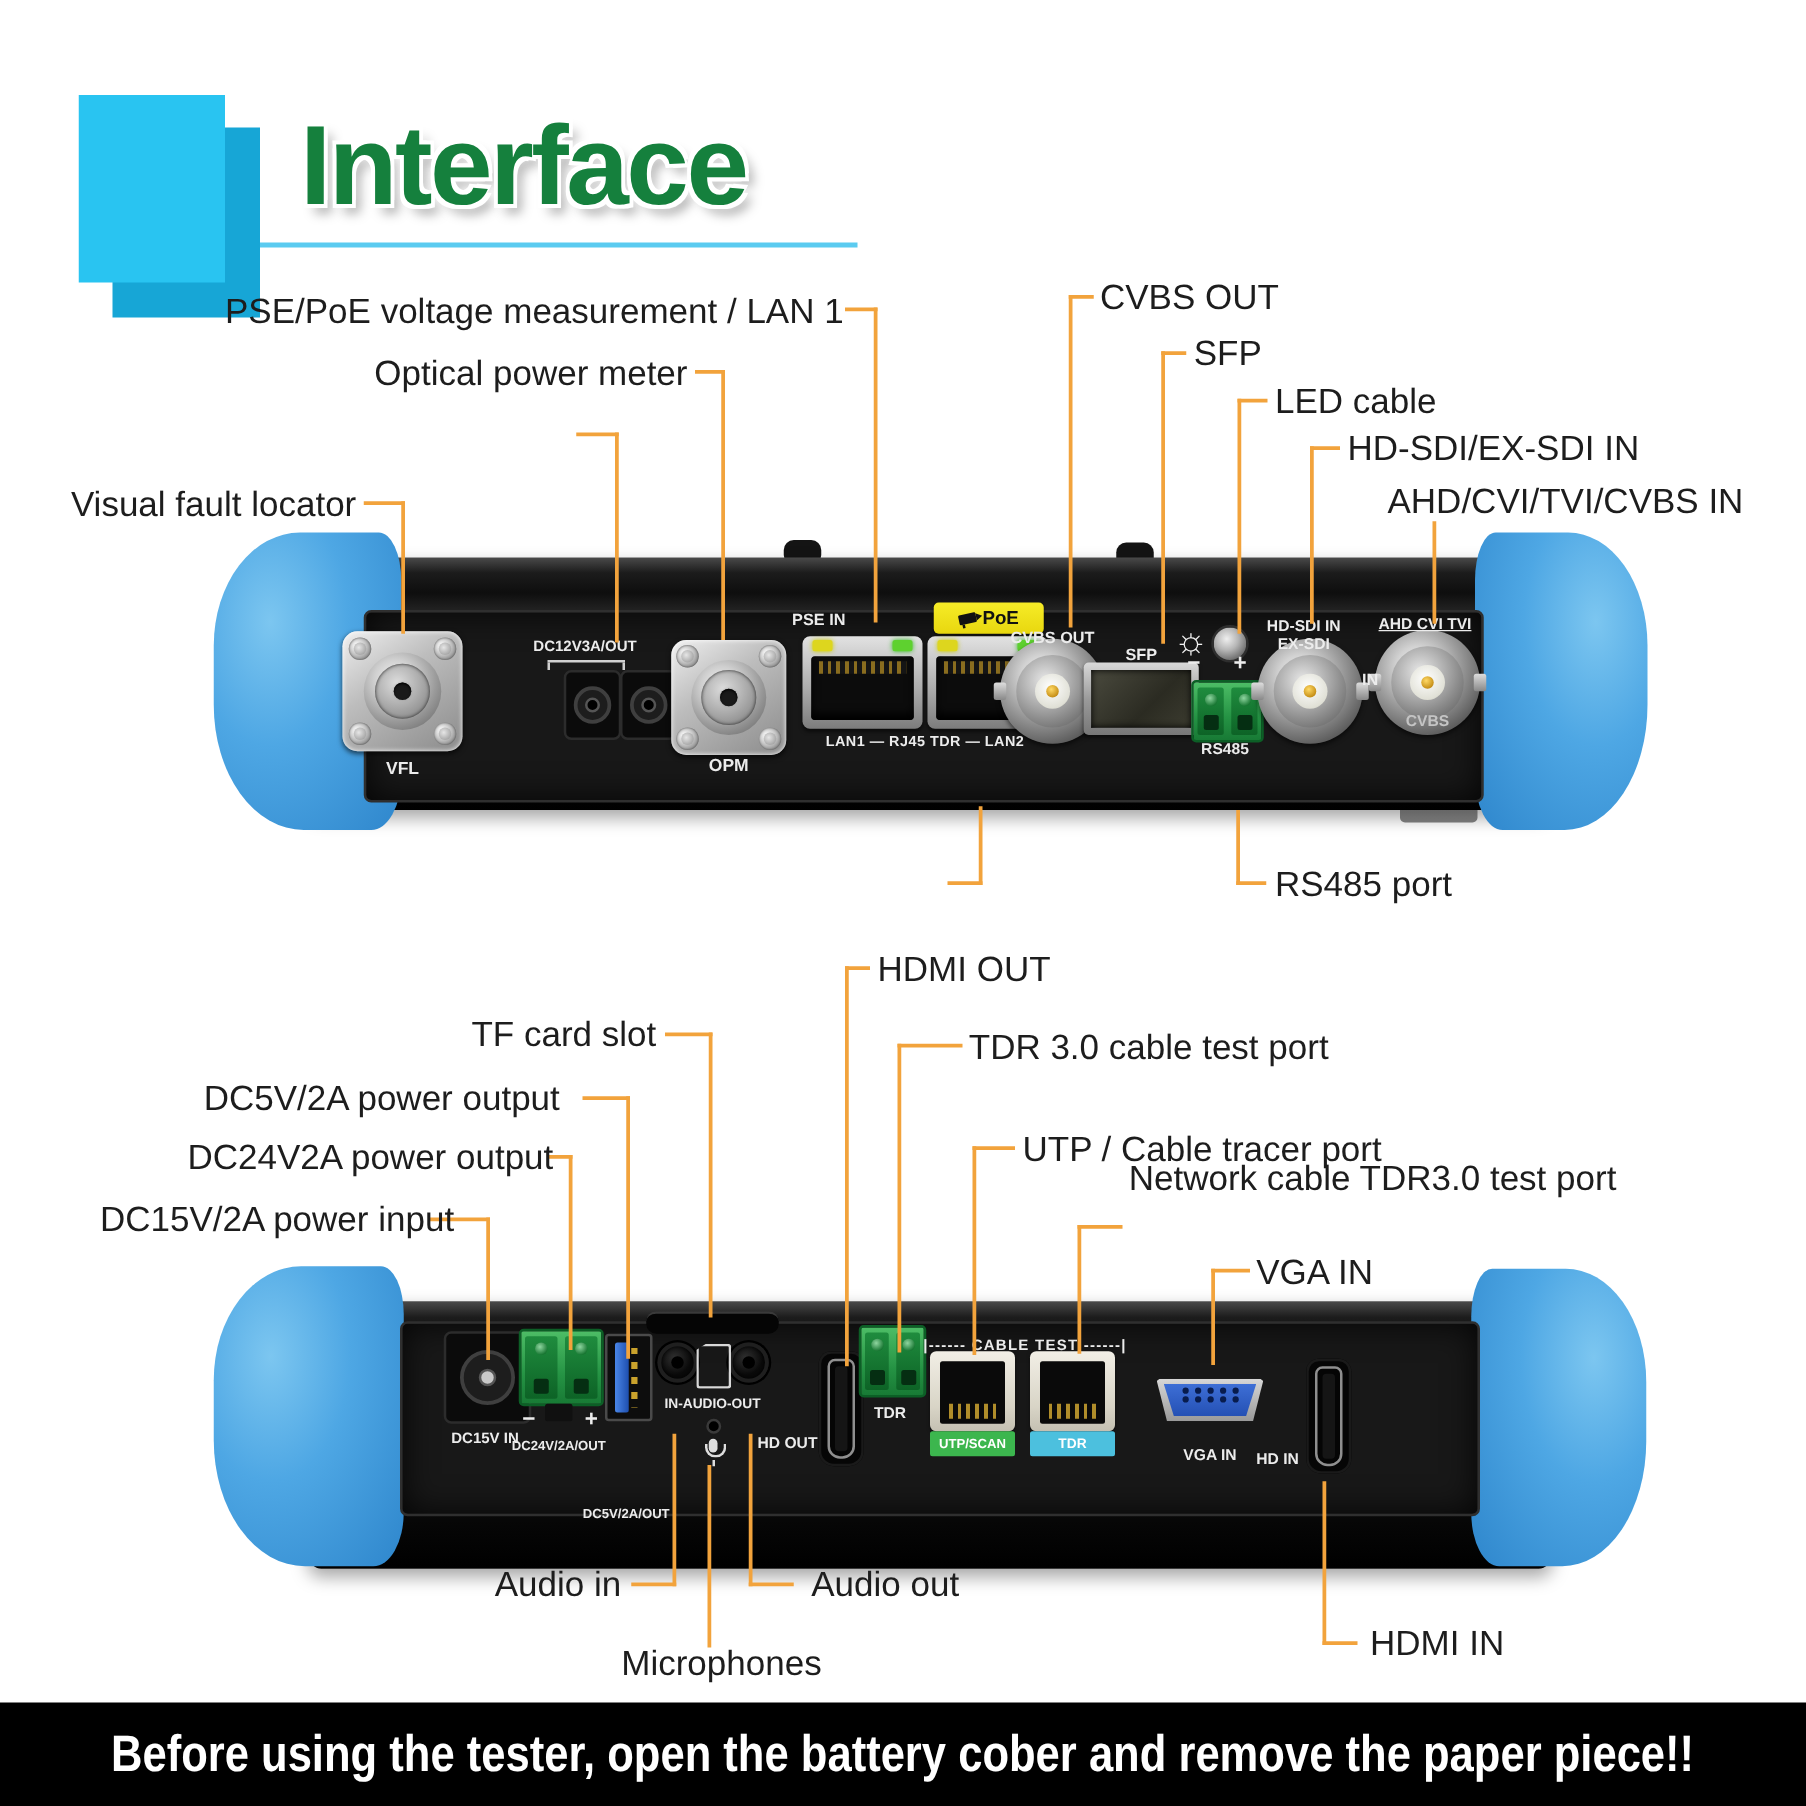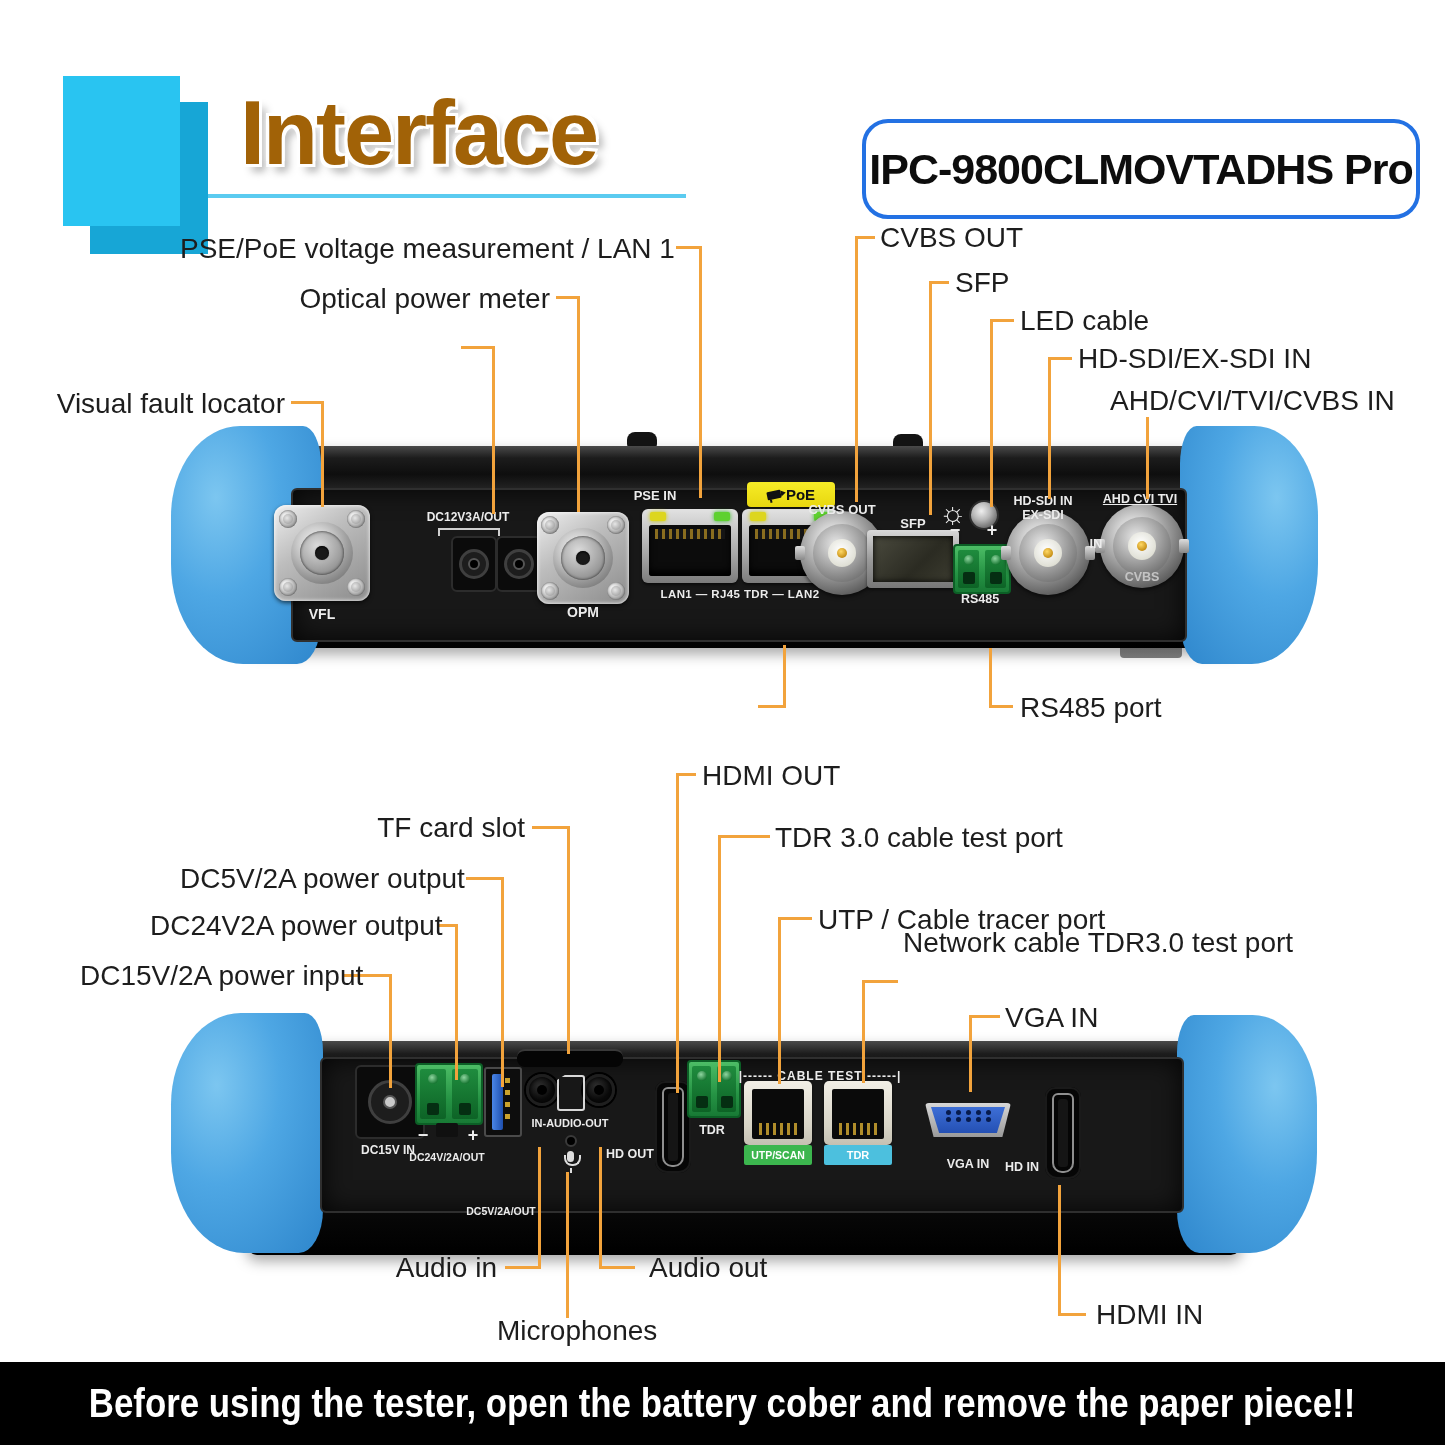--- a/index.html
+++ b/index.html
@@ -1,21 +1,21 @@
 <!DOCTYPE html>
 <html><head>
 <meta charset="utf-8">
 <style>
   html,body{margin:0;padding:0;background:#fff;}
   .canvas{position:relative;width:1445px;height:1445px;background:#fff;overflow:hidden;
           font-family:"Liberation Sans",sans-serif;}
 
   
   .sq{position:absolute;}
-  .page-title{position:absolute;font-weight:bold;font-size:90px;letter-spacing:-2px;color:#a16207;
+  .page-title{position:absolute;font-weight:bold;font-size:90px;letter-spacing:-2px;color:#15803d;
     text-shadow:-3px -3px 0 #fff,3px -3px 0 #fff,-3px 3px 0 #fff,3px 3px 0 #fff,0 0 10px #fff,6px 7px 9px rgba(0,0,0,.35);
     white-space:nowrap;}
   .title-underline{position:absolute;background:#5bcbf0;}
   .model-box{position:absolute;border:4px solid #2371e3;border-radius:26px;display:flex;align-items:center;
     justify-content:center;font-weight:bold;font-size:43px;letter-spacing:-1px;color:#0d0d0d;white-space:nowrap;background:#fff;}
 
   
   .co{position:absolute;font-size:28px;color:#1d1d1d;white-space:nowrap;z-index:11;}
   .co.r{text-align:right;}
   .ln{position:absolute;background:#f2a33c;z-index:10;}
@@ -164,21 +164,20 @@
 </style>
 </head>
 <body>
 
 <div class="canvas">
 
   <div class="sq" style="left:90px;top:102px;width:118px;height:152px;background:#17a6d6;z-index:1;"></div>
   <div class="sq" style="left:63px;top:76px;width:117px;height:150px;background:#29c4f1;z-index:2;"></div>
   <div class="page-title" style="left:240px;top:82px;">Interface</div>
   <div class="title-underline" style="left:198px;top:194px;width:488px;height:4px;"></div>
-  <div class="model-box" style="left:862px;top:119px;width:550px;height:92px;">IPC-9800CLMOVTADHS Pro</div>
 
   <div class="co r" style="left:180px;top:233px;width:490px;">PSE/PoE voltage measurement / LAN 1</div>
   <div class="co r" style="left:250px;top:283px;width:300px;">Optical power meter</div>
   <div class="co r" style="left:55px;top:388px;width:230px;">Visual fault locator</div>
   <div class="co" style="left:880px;top:222px;">CVBS OUT</div>
   <div class="co" style="left:955px;top:267px;">SFP</div>
   <div class="co" style="left:1020px;top:305px;">LED cable</div>
   <div class="co" style="left:1078px;top:343px;">HD-SDI/EX-SDI IN</div>
   <div class="co" style="left:1110px;top:385px;">AHD/CVI/TVI/CVBS IN</div>
   <div class="co" style="left:1020px;top:692px;">RS485 port</div>
@@ -294,21 +293,21 @@
         <div class="lug r"></div>
       <div class="ins"></div>
         <div class="pin"></div>
     </div>
     <div class="plabel" style="left:932px;top:150px;width:70px;font-size:12.5px;color:#c4c4c4;">CVBS</div>
   </div>
 
   <div class="co" style="left:702px;top:760px;">HDMI OUT</div>
   <div class="co r" style="left:325px;top:812px;width:200px;">TF card slot</div>
   <div class="co" style="left:775px;top:822px;">TDR 3.0 cable test port</div>
-  <div class="co r" style="left:180px;top:863px;width:280px;">DC5V/2A power output</div>
+  <div class="co r" style="left:163px;top:863px;width:280px;">DC5V/2A power output</div>
   <div class="co" style="left:818px;top:904px;">UTP / Cable tracer port</div>
   <div class="co r" style="left:150px;top:910px;width:282px;">DC24V2A power output</div>
   <div class="co" style="left:903px;top:927px;">Network cable TDR3.0 test port</div>
   <div class="co r" style="left:80px;top:960px;width:260px;">DC15V/2A power input</div>
   <div class="co" style="left:1005px;top:1002px;">VGA IN</div>
   <div class="co r" style="left:380px;top:1252px;width:117px;">Audio in</div>
   <div class="co" style="left:497px;top:1315px;">Microphones</div>
   <div class="co" style="left:649px;top:1252px;">Audio out</div>
   <div class="co" style="left:1096px;top:1299px;">HDMI IN</div>
 

